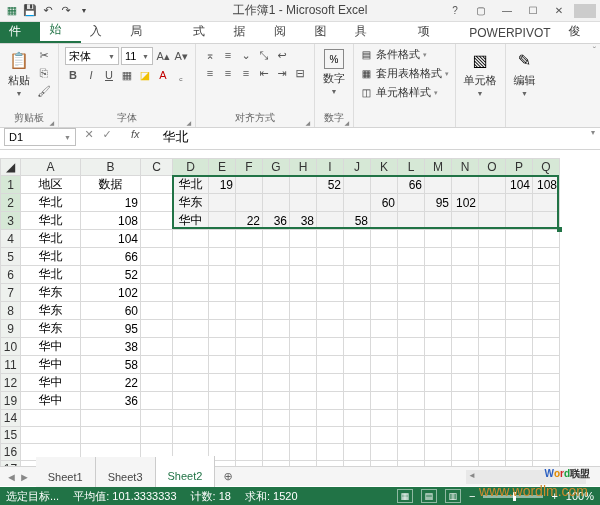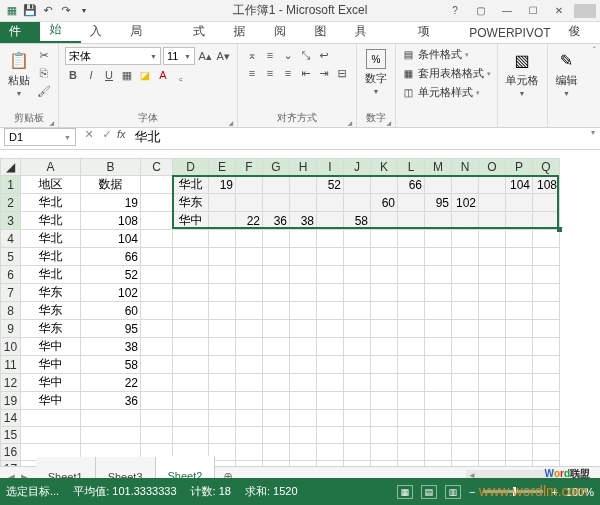--- a/index.html
+++ b/index.html
@@ -26,32 +26,32 @@
 .group-label { text-align: center; color: #666; font-size: 10px; margin-top: auto; padding-bottom: 2px; position: relative; }
 .group-label::after { content: "◢"; font-size: 6px; position: absolute; right: -2px; bottom: 1px; color: #888; }
 .group-body { flex: 1; display: flex; gap: 4px; align-items: flex-start; }
 .big-btn { display: flex; flex-direction: column; align-items: center; gap: 2px; padding: 2px 2px 0; cursor: pointer; }
 .big-btn .ic { width: 22px; height: 22px; display: flex; align-items: center; justify-content: center; font-size: 16px; }
 .big-btn .lbl { font-size: 11px; color: #333; }
 .vstack { display: flex; flex-direction: column; gap: 2px; }
 .hstack { display: flex; gap: 2px; align-items: center; }
 .mini-ic { width: 16px; height: 16px; display: inline-flex; align-items: center; justify-content: center; font-size: 11px; color: #555; cursor: pointer; }
 .combo { border: 1px solid #c0c0c0; background: #fff; height: 18px; font-size: 11px; display: flex; align-items: center; padding: 0 3px; cursor: pointer; }
-.combo.font { width: 96px; }
+.combo.font { width: 54px; }
 .combo.size { width: 32px; }
 .combo .dd { margin-left: auto; font-size: 7px; color: #666; }
 .styleline { display: flex; gap: 3px; align-items: center; font-size: 11px; color: #333; white-space: nowrap; cursor: pointer; }
 .styleline .sic { width: 13px; height: 13px; display: inline-flex; align-items: center; justify-content: center; font-size: 10px; }
 
 
 .fbar { height: 22px; border-bottom: 1px solid #d4d4d4; display: flex; background: #fff; }
 .namebox { width: 72px; border: 1px solid #c0c0c0; height: 18px; margin: 0 4px; padding: 0 4px; font-size: 11px; display: flex; align-items: center; }
 .namebox .dd { margin-left: auto; font-size: 7px; color: #888; }
 .fbar .fbtn { width: 18px; text-align: center; color: #888; font-size: 11px; cursor: pointer; }
-.fbar .fx { font-style: italic; color: #555; margin: 0 1px; font-size: 11px; }
+.fbar .fx { font-style: italic; color: #555; margin: 0 15px; font-size: 11px; }
 .fbar .feditor { flex: 1; font-size: 13px; padding-left: 8px; }
 .fbar .exp { width: 14px; color: #888; font-size: 8px; text-align: center; cursor: pointer; }
 
 
 .spacer { height: 8px; background: #fff; border-bottom: 0; }
 
 
 .grid-wrap { position: relative; }
 table.sheet { border-collapse: collapse; table-layout: fixed; }
 table.sheet th, table.sheet td { border: 1px solid #d9d9d9; height: 17px; font-size: 12px; padding: 0 2px; white-space: nowrap; overflow: hidden; }
@@ -73,21 +73,21 @@
 .sheettabs { position: absolute; bottom: 19px; left: 0; right: 0; height: 20px; background: #f5f5f5; border-top: 1px solid #d4d4d4; display: flex; align-items: center; font-size: 11px; }
 .sheettabs .nav { display: flex; gap: 2px; margin: 0 6px; color: #888; }
 .sheettabs .sht { padding: 14px 12px; border-right: 1px solid #ccc; cursor: pointer; background: #f5f5f5; color: #444; }
 .sheettabs .sht.active { background: #fff; border-bottom: 2px solid #217346; color: #217346; }
 .sheettabs .add { padding: 0 8px; color: #666; cursor: pointer; }
 .sheettabs .hscroll { margin-left: auto; width: 120px; height: 14px; background: #e8e8e8; margin-right: 14px; position: relative; }
 .sheettabs .hscroll::before { content: "◄"; position: absolute; left: 2px; font-size: 8px; color: #888; top: 1px; }
 .sheettabs .hscroll::after { content: "►"; position: absolute; right: 2px; font-size: 8px; color: #888; top: 1px; }
 
 
-.status { position: absolute; bottom: 0; left: 0; right: 0; height: 27px; background: #217346; color: #fff; display: flex; align-items: center; font-size: 11px; padding: 0 6px; gap: 14px; }
+.status { position: absolute; bottom: 0; left: 0; right: 0; height: 18px; background: #217346; color: #fff; display: flex; align-items: center; font-size: 11px; padding: 0 6px; gap: 14px; }
 .status .right { margin-left: auto; display: flex; gap: 8px; align-items: center; }
 .status .vbtn { width: 16px; height: 14px; border: 1px solid rgba(255,255,255,0.5); display: inline-flex; align-items: center; justify-content: center; font-size: 9px; cursor: pointer; }
 .zoom-slider { width: 60px; height: 3px; background: rgba(255,255,255,0.5); position: relative; }
 .zoom-slider::after { content: ""; position: absolute; left: 50%; top: -3px; width: 3px; height: 9px; background: #fff; }
 
 
 .watermark { position: absolute; right: 10px; bottom: 24px; font-size: 10px; font-weight: bold; pointer-events: none; }
 .watermark .w1 { color: #2b5fc1; } .watermark .w2 { color: #e08a00; } .watermark .w3 { color: #d02626; } .watermark .w4 { color: #1a9e3b; }
 .watermark .cn { color: #333; }
 .watermark-url { position: absolute; right: 12px; bottom: 6px; font-size: 14px; color: #d08a2b; pointer-events: none; }

